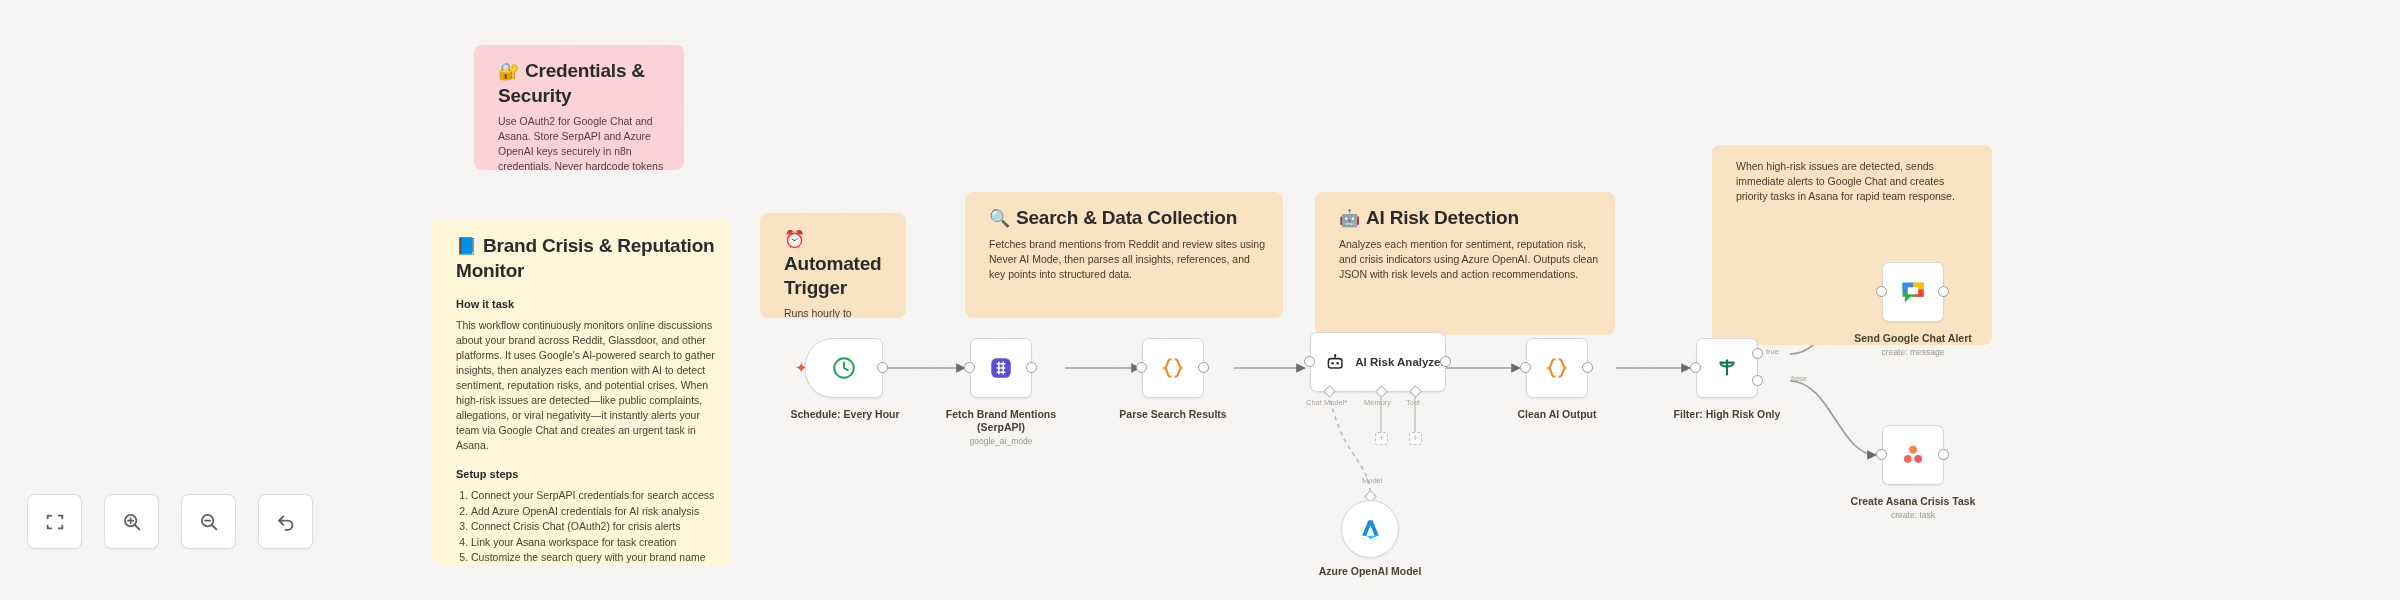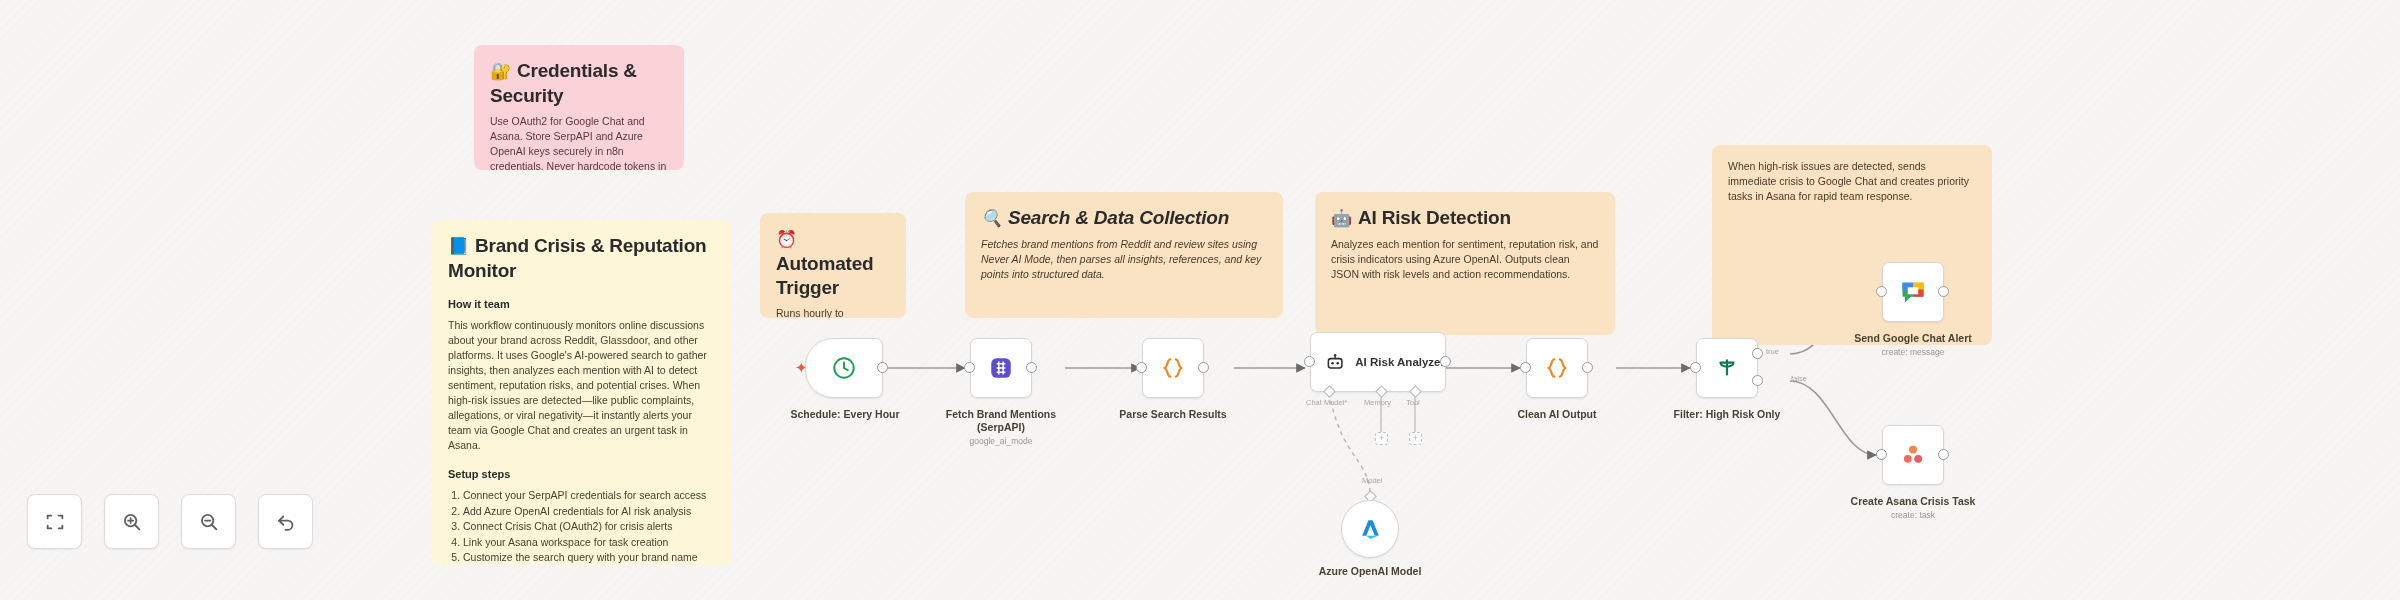--- a/index.html
+++ b/index.html
@@ -12,21 +12,21 @@
   
   #canvas{
     position:absolute;inset:0;
     background-color:#f6f5f4;
     background-image:repeating-linear-gradient(135deg, rgba(0,0,0,0.012) 0px, rgba(0,0,0,0.012) 1px, rgba(0,0,0,0) 1px, rgba(0,0,0,0) 7px);
   }
   .sticky{
     position:absolute;
     border-radius:8px;
     box-sizing:border-box;
-    padding:14px 16px 14px 16px;
+    padding:14px 16px 14px 24px;
     overflow:hidden;
   }
   .sticky h2{
     margin:0 0 6px 0;
     font-size:19px;
     line-height:24px;
     font-weight:bold;
     color:#2b2b2b;
     letter-spacing:-0.2px;
   }
@@ -154,56 +154,56 @@
   <h2>
     <span class="emo">🔐</span><span>Credentials &amp; Security</span>
   </h2>
   <p>Use OAuth2 for Google Chat and Asana. Store SerpAPI and Azure OpenAI keys securely in n8n credentials. Never hardcode tokens in the workflow.</p>
 </div>
 
 <div class="sticky yellow" style="left:432px;top:196px;width:300px;height:345px;">
   <h2>
     <span class="emo">📘</span><span>Brand Crisis &amp; Reputation Monitor</span>
   </h2>
-  <h3>How it team</h3>
+  <h3>How it task</h3>
   <p>This workflow continuously monitors online discussions about your brand across Reddit, Glassdoor, and other platforms. It uses Google's AI-powered search to gather insights, then analyzes each mention with AI to detect sentiment, reputation risks, and potential crises. When high-risk issues are detected—like public complaints, allegations, or viral negativity—it instantly alerts your team via Google Chat and creates an urgent task in Asana.</p>
   <h3>Setup steps</h3>
   <ol>
     <li>Connect your SerpAPI credentials for search access</li>
     <li>Add Azure OpenAI credentials for AI risk analysis</li>
     <li>Connect Crisis Chat (OAuth2) for crisis alerts</li>
     <li>Link your Asana workspace for task creation</li>
     <li>Customize the search query with your brand name</li>
 
   </ol>
 </div>
 
 <div class="sticky tan" style="left:760px;top:213px;width:146px;height:105px;">
   <h2>
     <span class="emo">⏰</span><span>Automated Trigger</span>
   </h2>
   <p>Runs hourly to continuously monitor brand mentions across social platforms and review sites.</p>
 </div>
 
-<div class="sticky tan" style="left:965px;top:192px;width:318px;height:126px;font-style:italic;">
+<div class="sticky tan" style="left:965px;top:192px;width:318px;height:126px;">
   <h2>
     <span class="emo">🔍</span><span>Search &amp; Data Collection</span>
   </h2>
   <p>Fetches brand mentions from Reddit and review sites using Never AI Mode, then parses all insights, references, and key points into structured data.</p>
 </div>
 
 <div class="sticky tan" style="left:1315px;top:192px;width:300px;height:143px;">
   <h2>
     <span class="emo">🤖</span><span>AI Risk Detection</span>
   </h2>
   <p>Analyzes each mention for sentiment, reputation risk, and crisis indicators using Azure OpenAI. Outputs clean JSON with risk levels and action recommendations.</p>
 </div>
 
 <div class="sticky tan" style="left:1712px;top:145px;width:280px;height:200px;">
-  <p>When high-risk issues are detected, sends immediate crisis to Google Chat and creates priority tasks in Asana for rapid team response.</p>
+  <p>When high-risk issues are detected, sends immediate alerts to Google Chat and creates priority tasks in Asana for rapid team response.</p>
 </div>
 
 <div class="trigmark" style="left:795px;top:360px;">✦</div>
 
 <div class="node trigger" style="left:805px;top:338px;width:78px;height:60px;">
   <svg width="26" height="26" viewBox="0 0 24 24">
     <circle cx="12" cy="12" r="9" fill="none" stroke="#21a05a" stroke-width="1.8"></circle>
     <path d="M12 7 L12 12 L15.5 14" fill="none" stroke="#21a05a" stroke-width="1.8" stroke-linecap="round"></path>
   </svg>
 </div>

